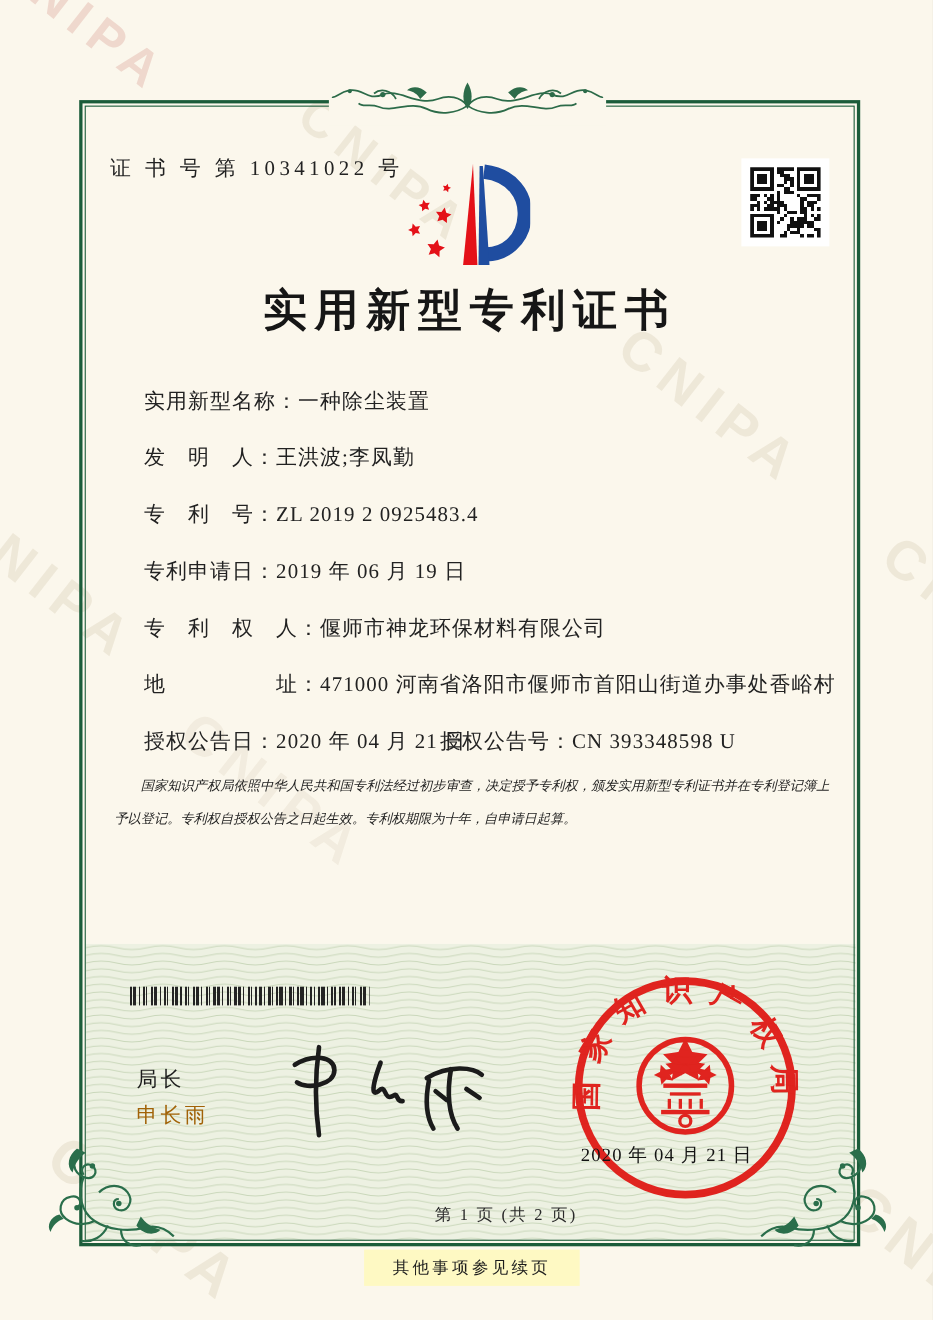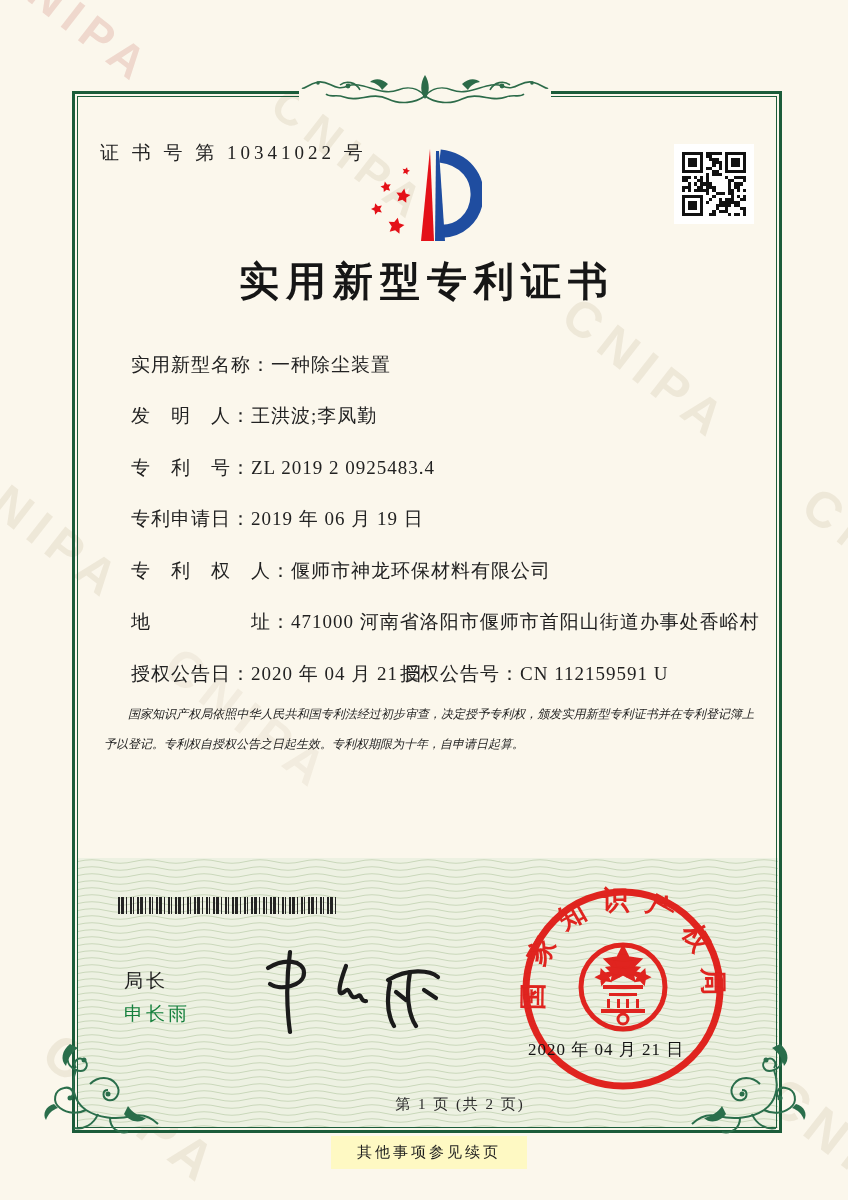--- a/index.html
+++ b/index.html
@@ -40,21 +40,21 @@
   .body-text p{margin:0;text-indent:2em;}
 
   .barcode{position:absolute;left:118px;top:897px;width:218px;height:17px;
            background:repeating-linear-gradient(90deg,#242424 0 2px,transparent 2px 3px,
              #242424 3px 6px,transparent 6px 8px,#242424 8px 9px,transparent 9px 12px,
              #242424 12px 14px,transparent 14px 15px,#242424 15px 16px,transparent 16px 19px);}
 
   .director-title{position:absolute;left:124px;top:968px;font-size:19px;letter-spacing:3px;
                   font-family:"Liberation Sans","DejaVu Sans",sans-serif;color:#1c1c1c;}
   .director-name{position:absolute;left:124px;top:1001px;font-size:19px;letter-spacing:3px;
-                 font-family:"Liberation Sans","DejaVu Sans",sans-serif;color:#15803d;}
+                 font-family:"Liberation Sans","DejaVu Sans",sans-serif;color:#a16207;}
   .signature{position:absolute;left:250px;top:946px;}
 
   .seal{position:absolute;left:520px;top:886px;mix-blend-mode:multiply;opacity:.93;}
   .seal-date{position:absolute;left:528px;top:1038px;width:160px;font-size:17px;
              letter-spacing:1px;color:#131313;white-space:nowrap;}
 
   .pageinfo{position:absolute;left:72px;top:1095px;width:710px;text-align:center;
             font-size:15px;letter-spacing:2px;color:#2a2a2a;margin-left:33px;}
   .footnote{position:absolute;left:331px;top:1136px;background:#fef9c3;
             padding:7px 26px;font-size:15px;letter-spacing:3px;color:#1d1d1d;}
@@ -194,21 +194,21 @@
     </div>
     <div class="frow" style="top:558px">
       <span class="flabel">专　利　权　人：</span><span class="fvalue">偃师市神龙环保材料有限公司</span>
     </div>
     <div class="frow" style="top:609px">
       <span class="flabel">地　　　　　址：</span><span class="fvalue">471000 河南省洛阳市偃师市首阳山街道办事处香峪村</span>
     </div>
     <div class="frow" style="top:661px">
       <span class="flabel">授权公告日：</span><span class="fvalue">2020 年 04 月 21 日</span>
       <span class="fpair2">
-        <span class="flabel">授权公告号：</span><span class="fvalue">CN 112159591 U</span>
+        <span class="flabel">授权公告号：</span><span class="fvalue">CN 393348598 U</span>
       </span>
     </div>
 
     <div class="body-text">
       <p>国家知识产权局依照中华人民共和国专利法经过初步审查，决定授予专利权，颁发实用新型专利证书并在专利登记簿上予以登记。专利权自授权公告之日起生效。专利权期限为十年，自申请日起算。</p>
     </div>
 
     <div class="barcode"></div>
 
     <div class="director-title">局长</div>

